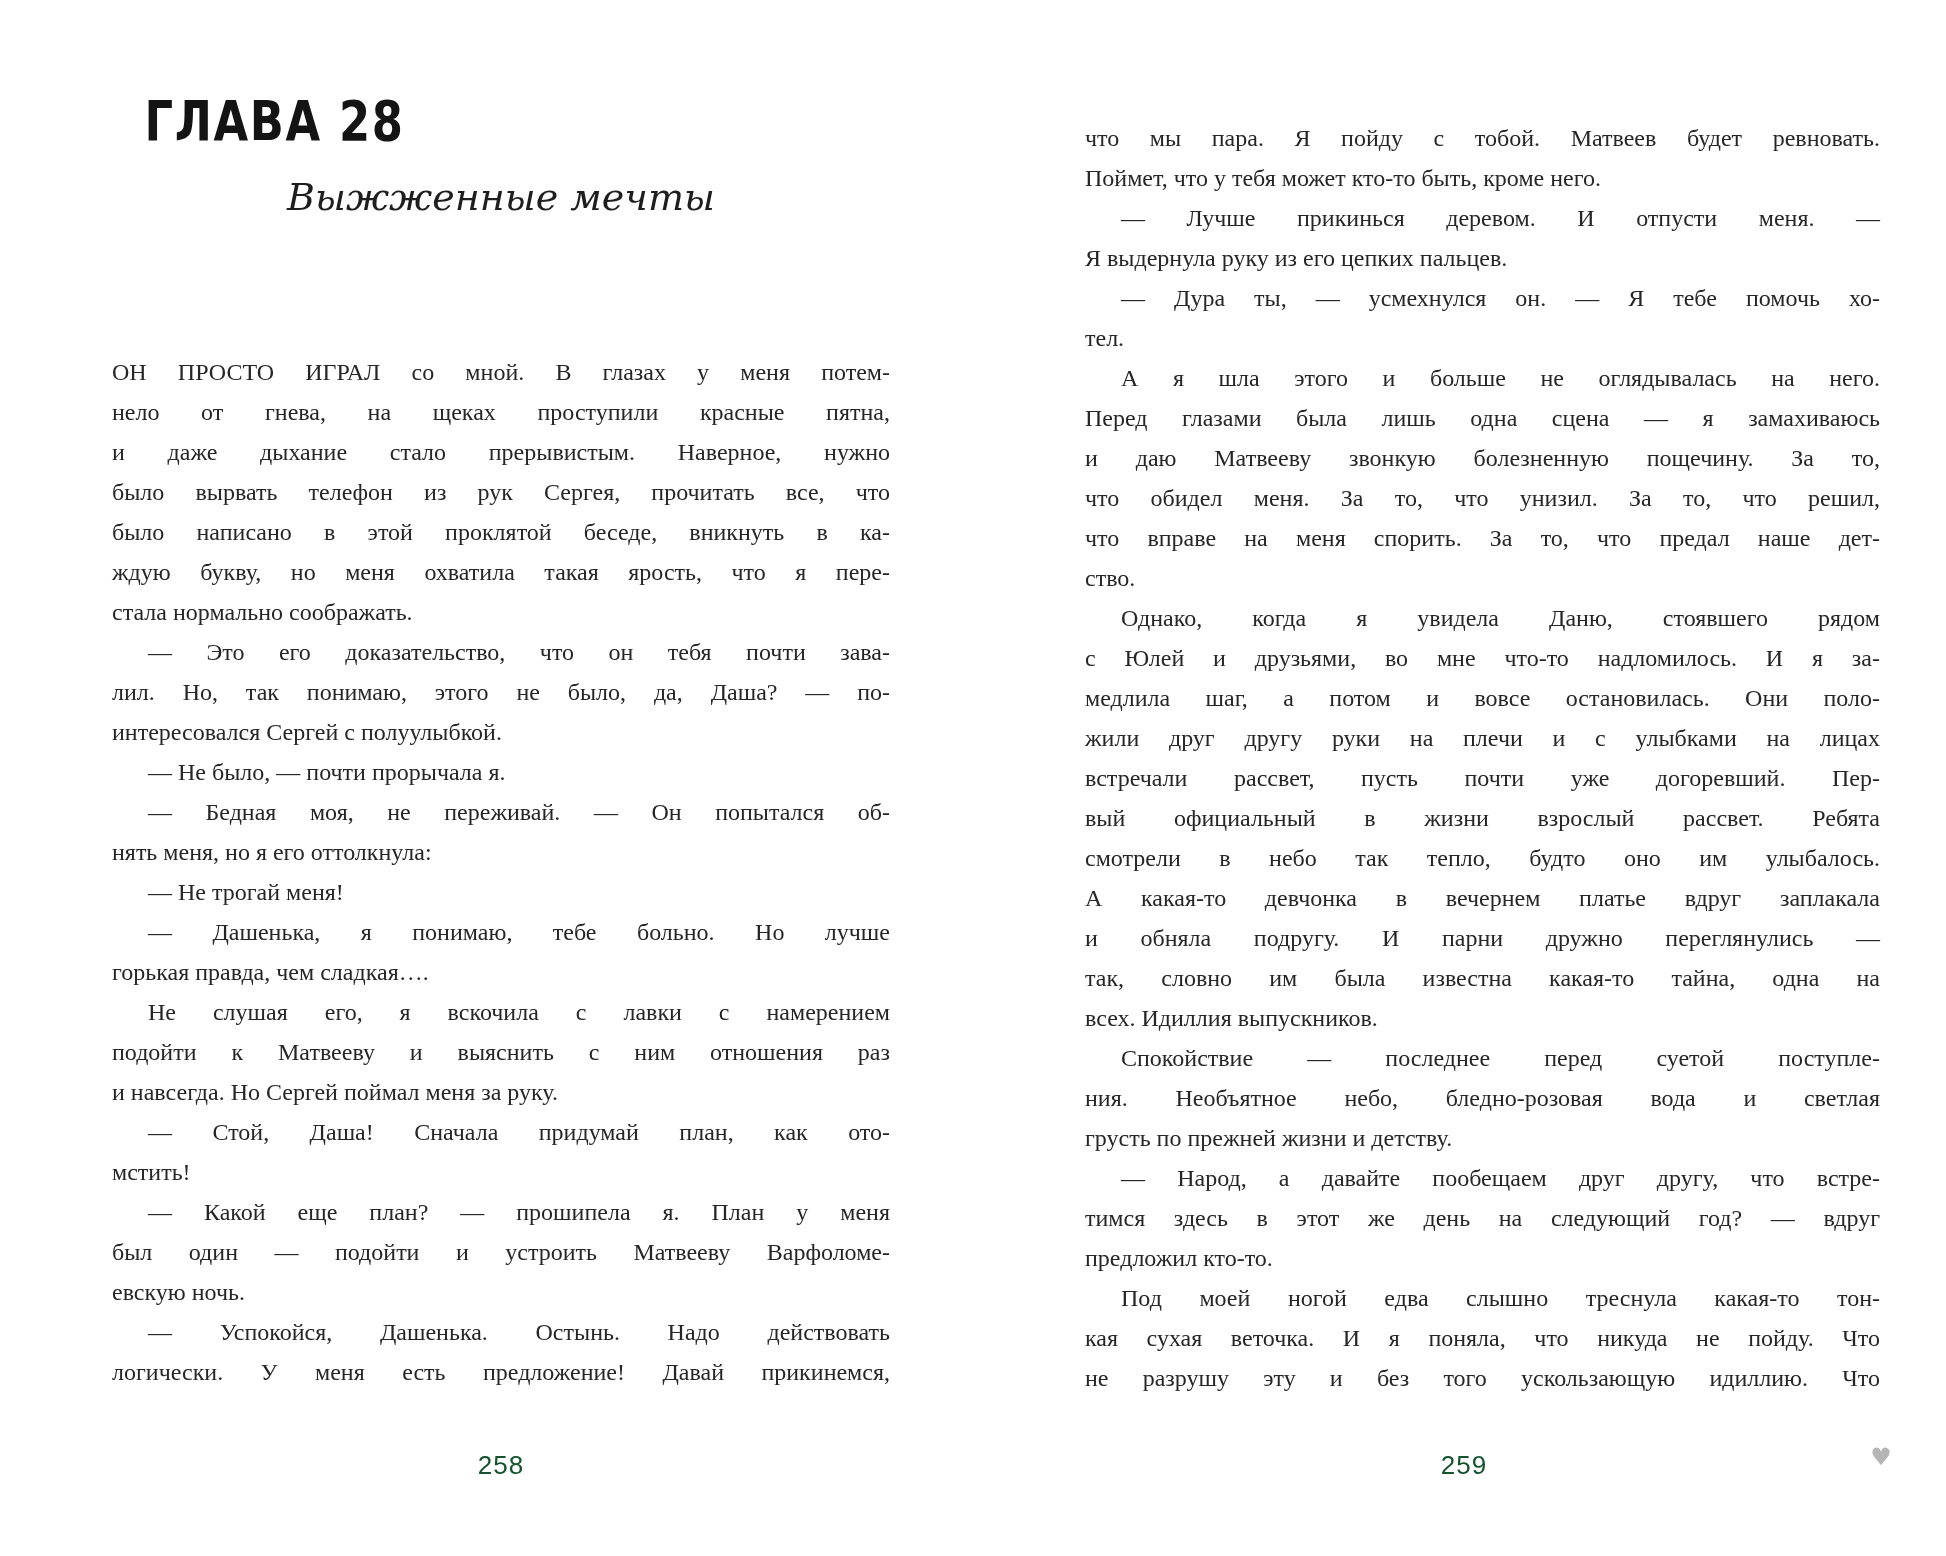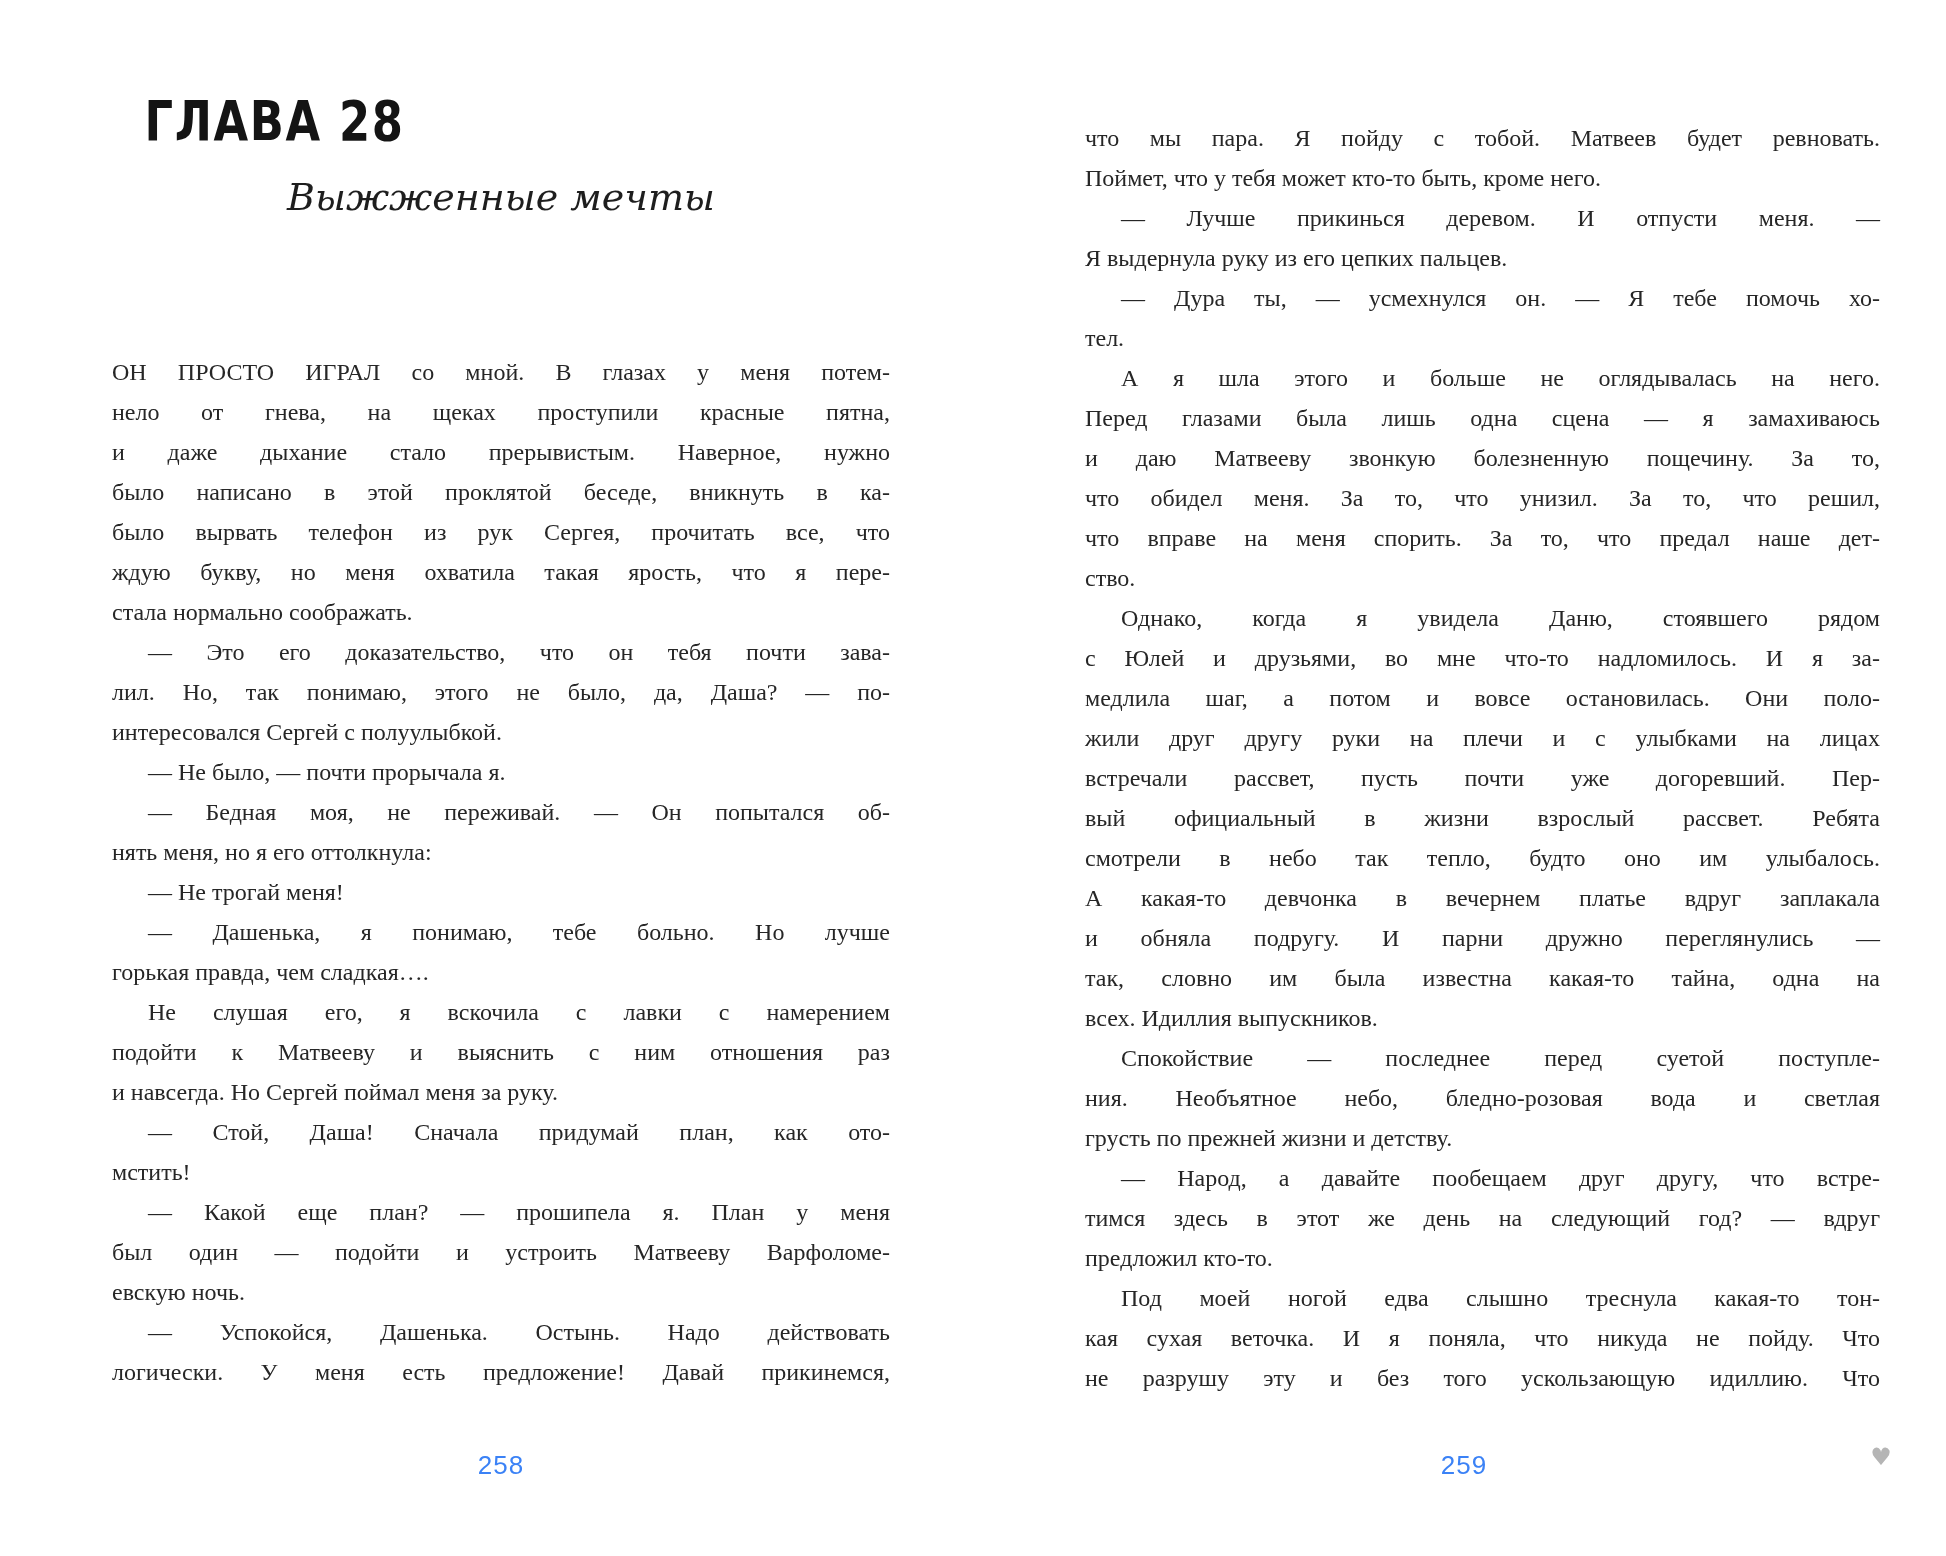--- a/index.html
+++ b/index.html
@@ -53,21 +53,21 @@
   .body-col-left  { left: 112px;  top: 352px; width: 778px; }
   .body-col-right { left: 1085px; top: 118px; width: 795px; }
 
   .bline { text-align: left; text-align-last: left; white-space: normal; }
   .bline.j { text-align: justify; text-align-last: justify; }
   .bline.ind { text-indent: 36px; text-align: right; }
 
   .pagenum {
     font-family: "Liberation Sans", sans-serif;
     font-size: 26px;
-    color: #3b82f6;
+    color: #14532d;
     letter-spacing: 1px;
     text-align: center;
   }
   .pagenum-left  { left: 112px;  top: 1450px; width: 778px; }
   .pagenum-right { left: 1085px; top: 1450px; width: 758px; }
 
   .heart {
     left: 1866px; top: 1442px;
     width: 30px; height: 30px;
     font-size: 24px;
@@ -86,22 +86,22 @@
   <div class="abs chapter-title">
     <span class="squeeze">ГЛАВА 28</span>
   </div>
 
   <div class="abs chapter-subtitle">Выжженные мечты</div>
 
   <div class="abs body-col body-col-left">
       <div class="bline j">ОН ПРОСТО ИГРАЛ со мной. В глазах у меня потем-</div>
       <div class="bline j">нело от гнева, на щеках проступили красные пятна,</div>
       <div class="bline j">и даже дыхание стало прерывистым. Наверное, нужно</div>
+      <div class="bline j">было вырвать телефон из рук Сергея, прочитать все, что</div>
       <div class="bline j">было написано в этой проклятой беседе, вникнуть в ка-</div>
-      <div class="bline j">было вырвать телефон из рук Сергея, прочитать все, что</div>
       <div class="bline j">ждую букву, но меня охватила такая ярость, что я пере-</div>
       <div class="bline">стала нормально соображать.</div>
       <div class="bline j ind">— Это его доказательство, что он тебя почти зава-</div>
       <div class="bline j">лил. Но, так понимаю, этого не было, да, Даша? — по-</div>
       <div class="bline">интересовался Сергей с полуулыбкой.</div>
       <div class="bline ind">— Не было, — почти прорычала я.</div>
       <div class="bline j ind">— Бедная моя, не переживай. — Он попытался об-</div>
       <div class="bline">нять меня, но я его оттолкнула:</div>
       <div class="bline ind">— Не трогай меня!</div>
       <div class="bline j ind">— Дашенька, я понимаю, тебе больно. Но лучше</div>

